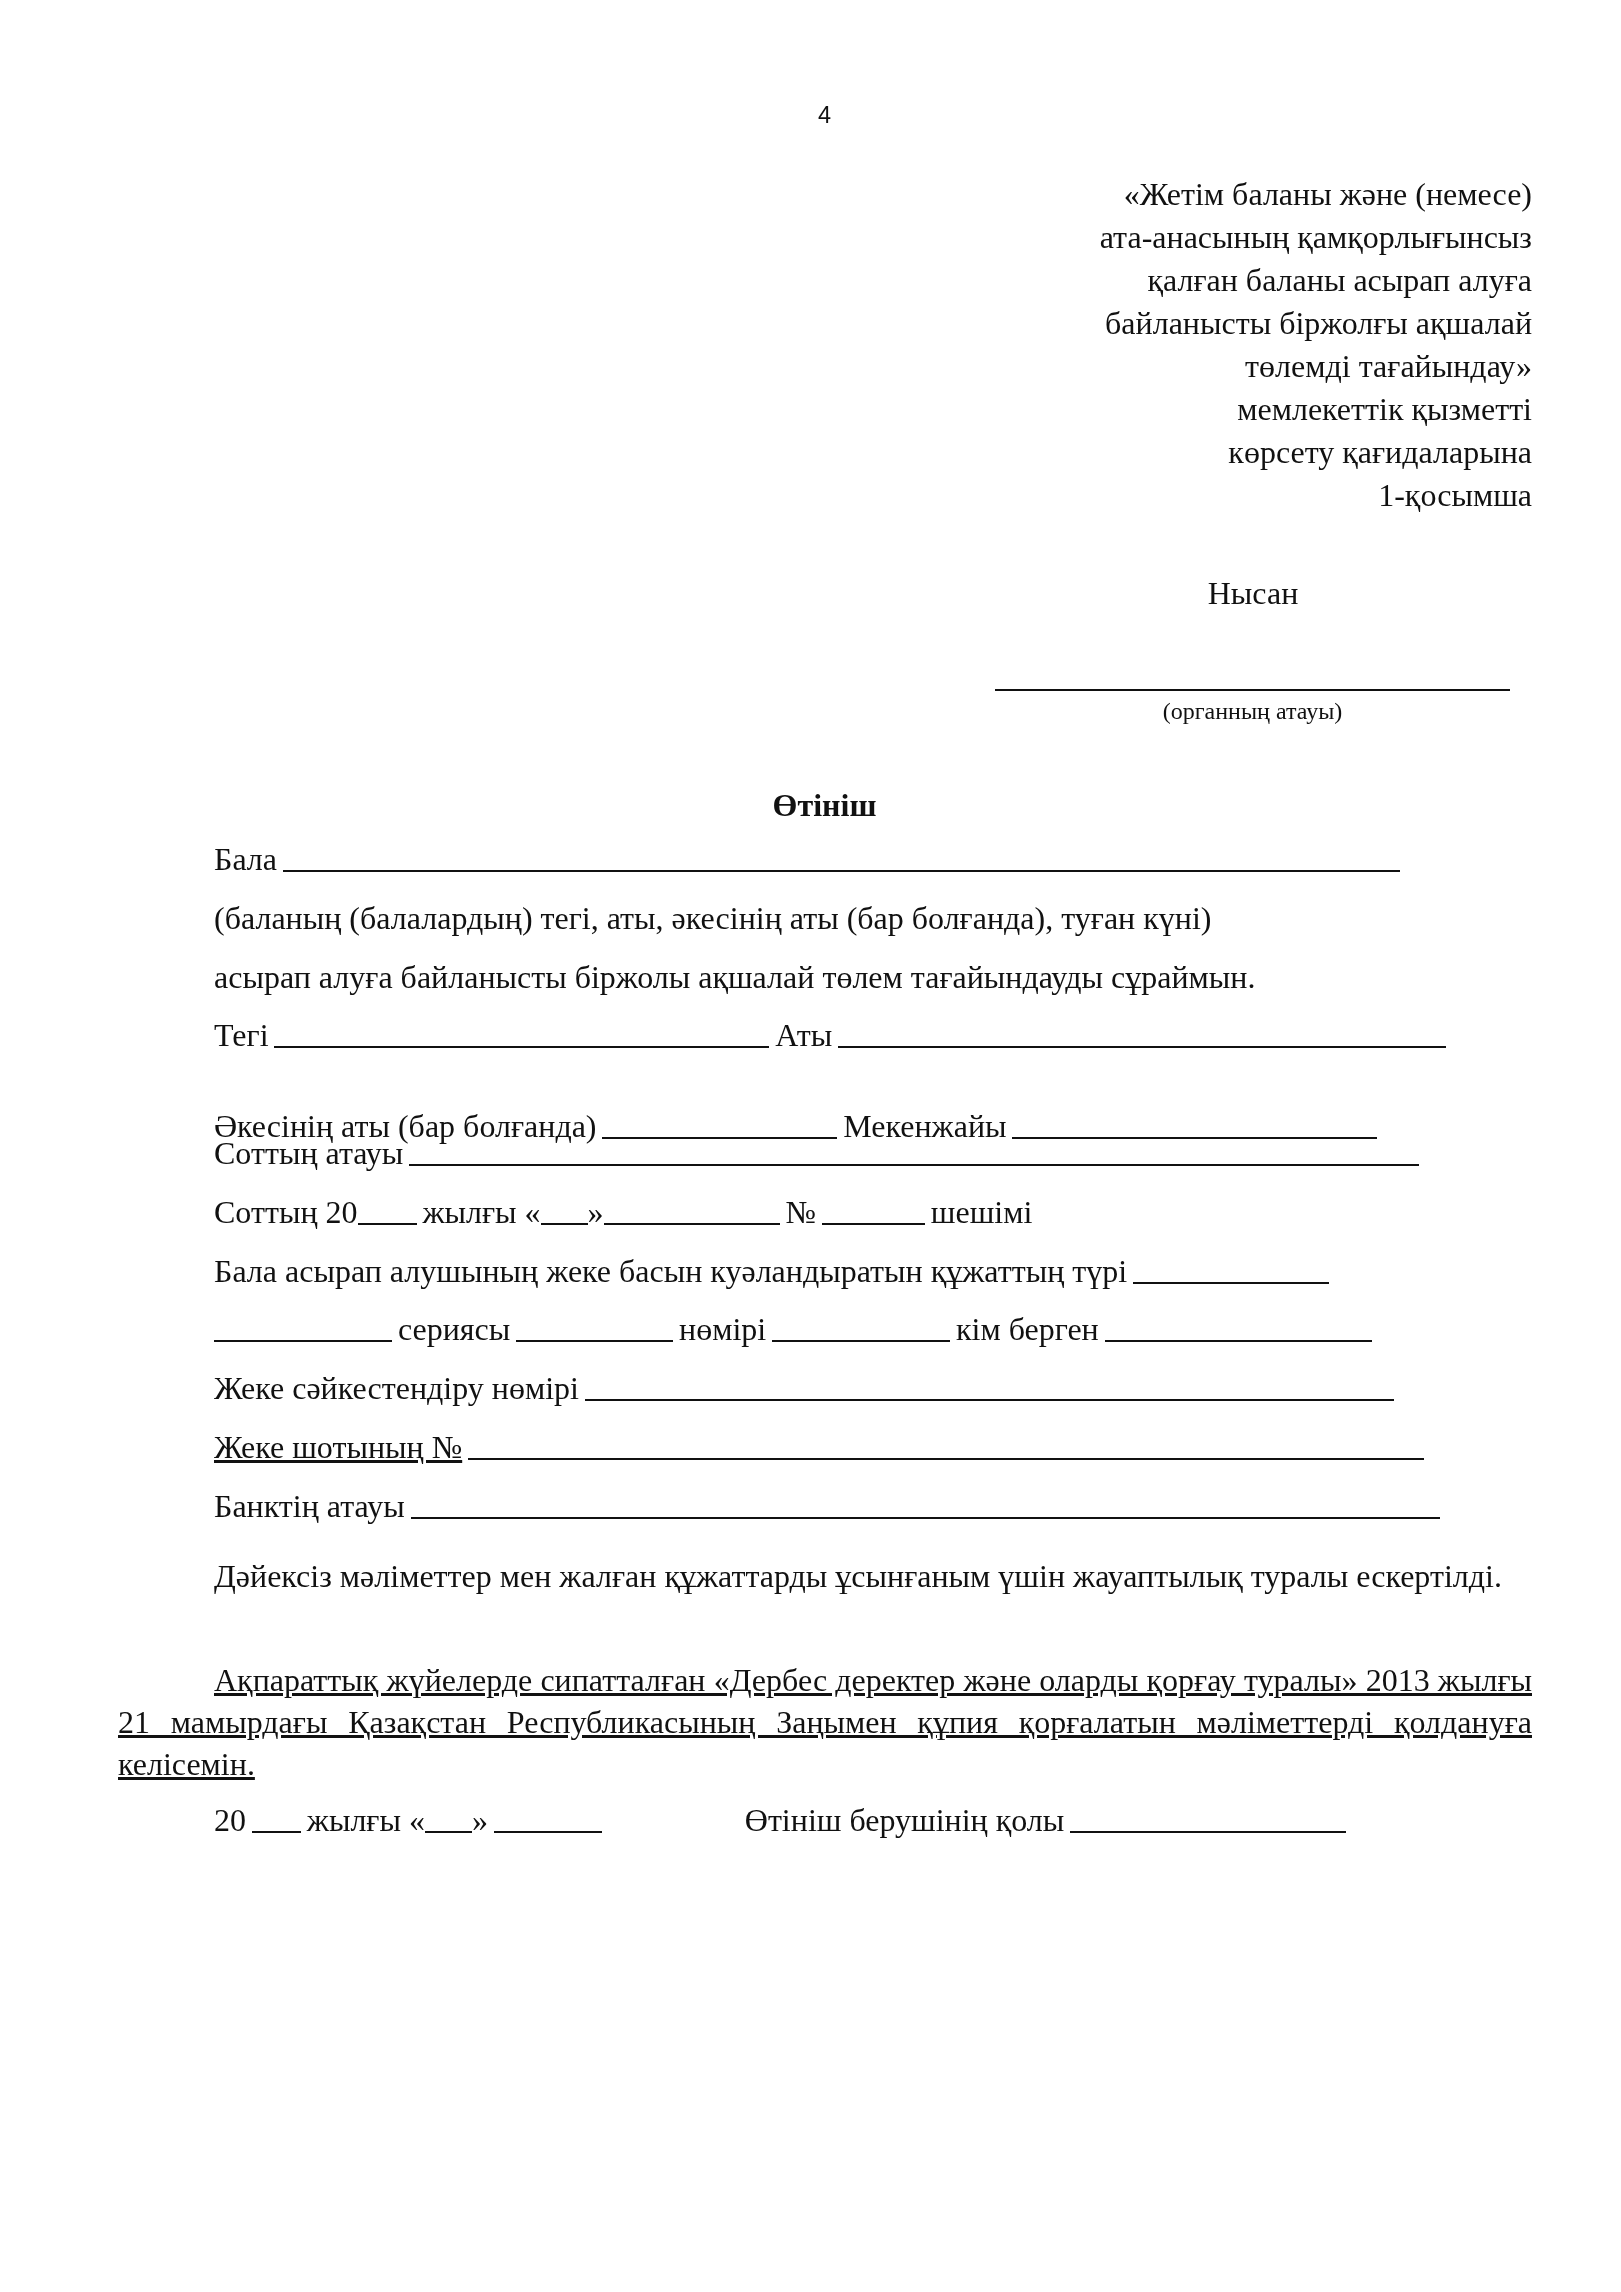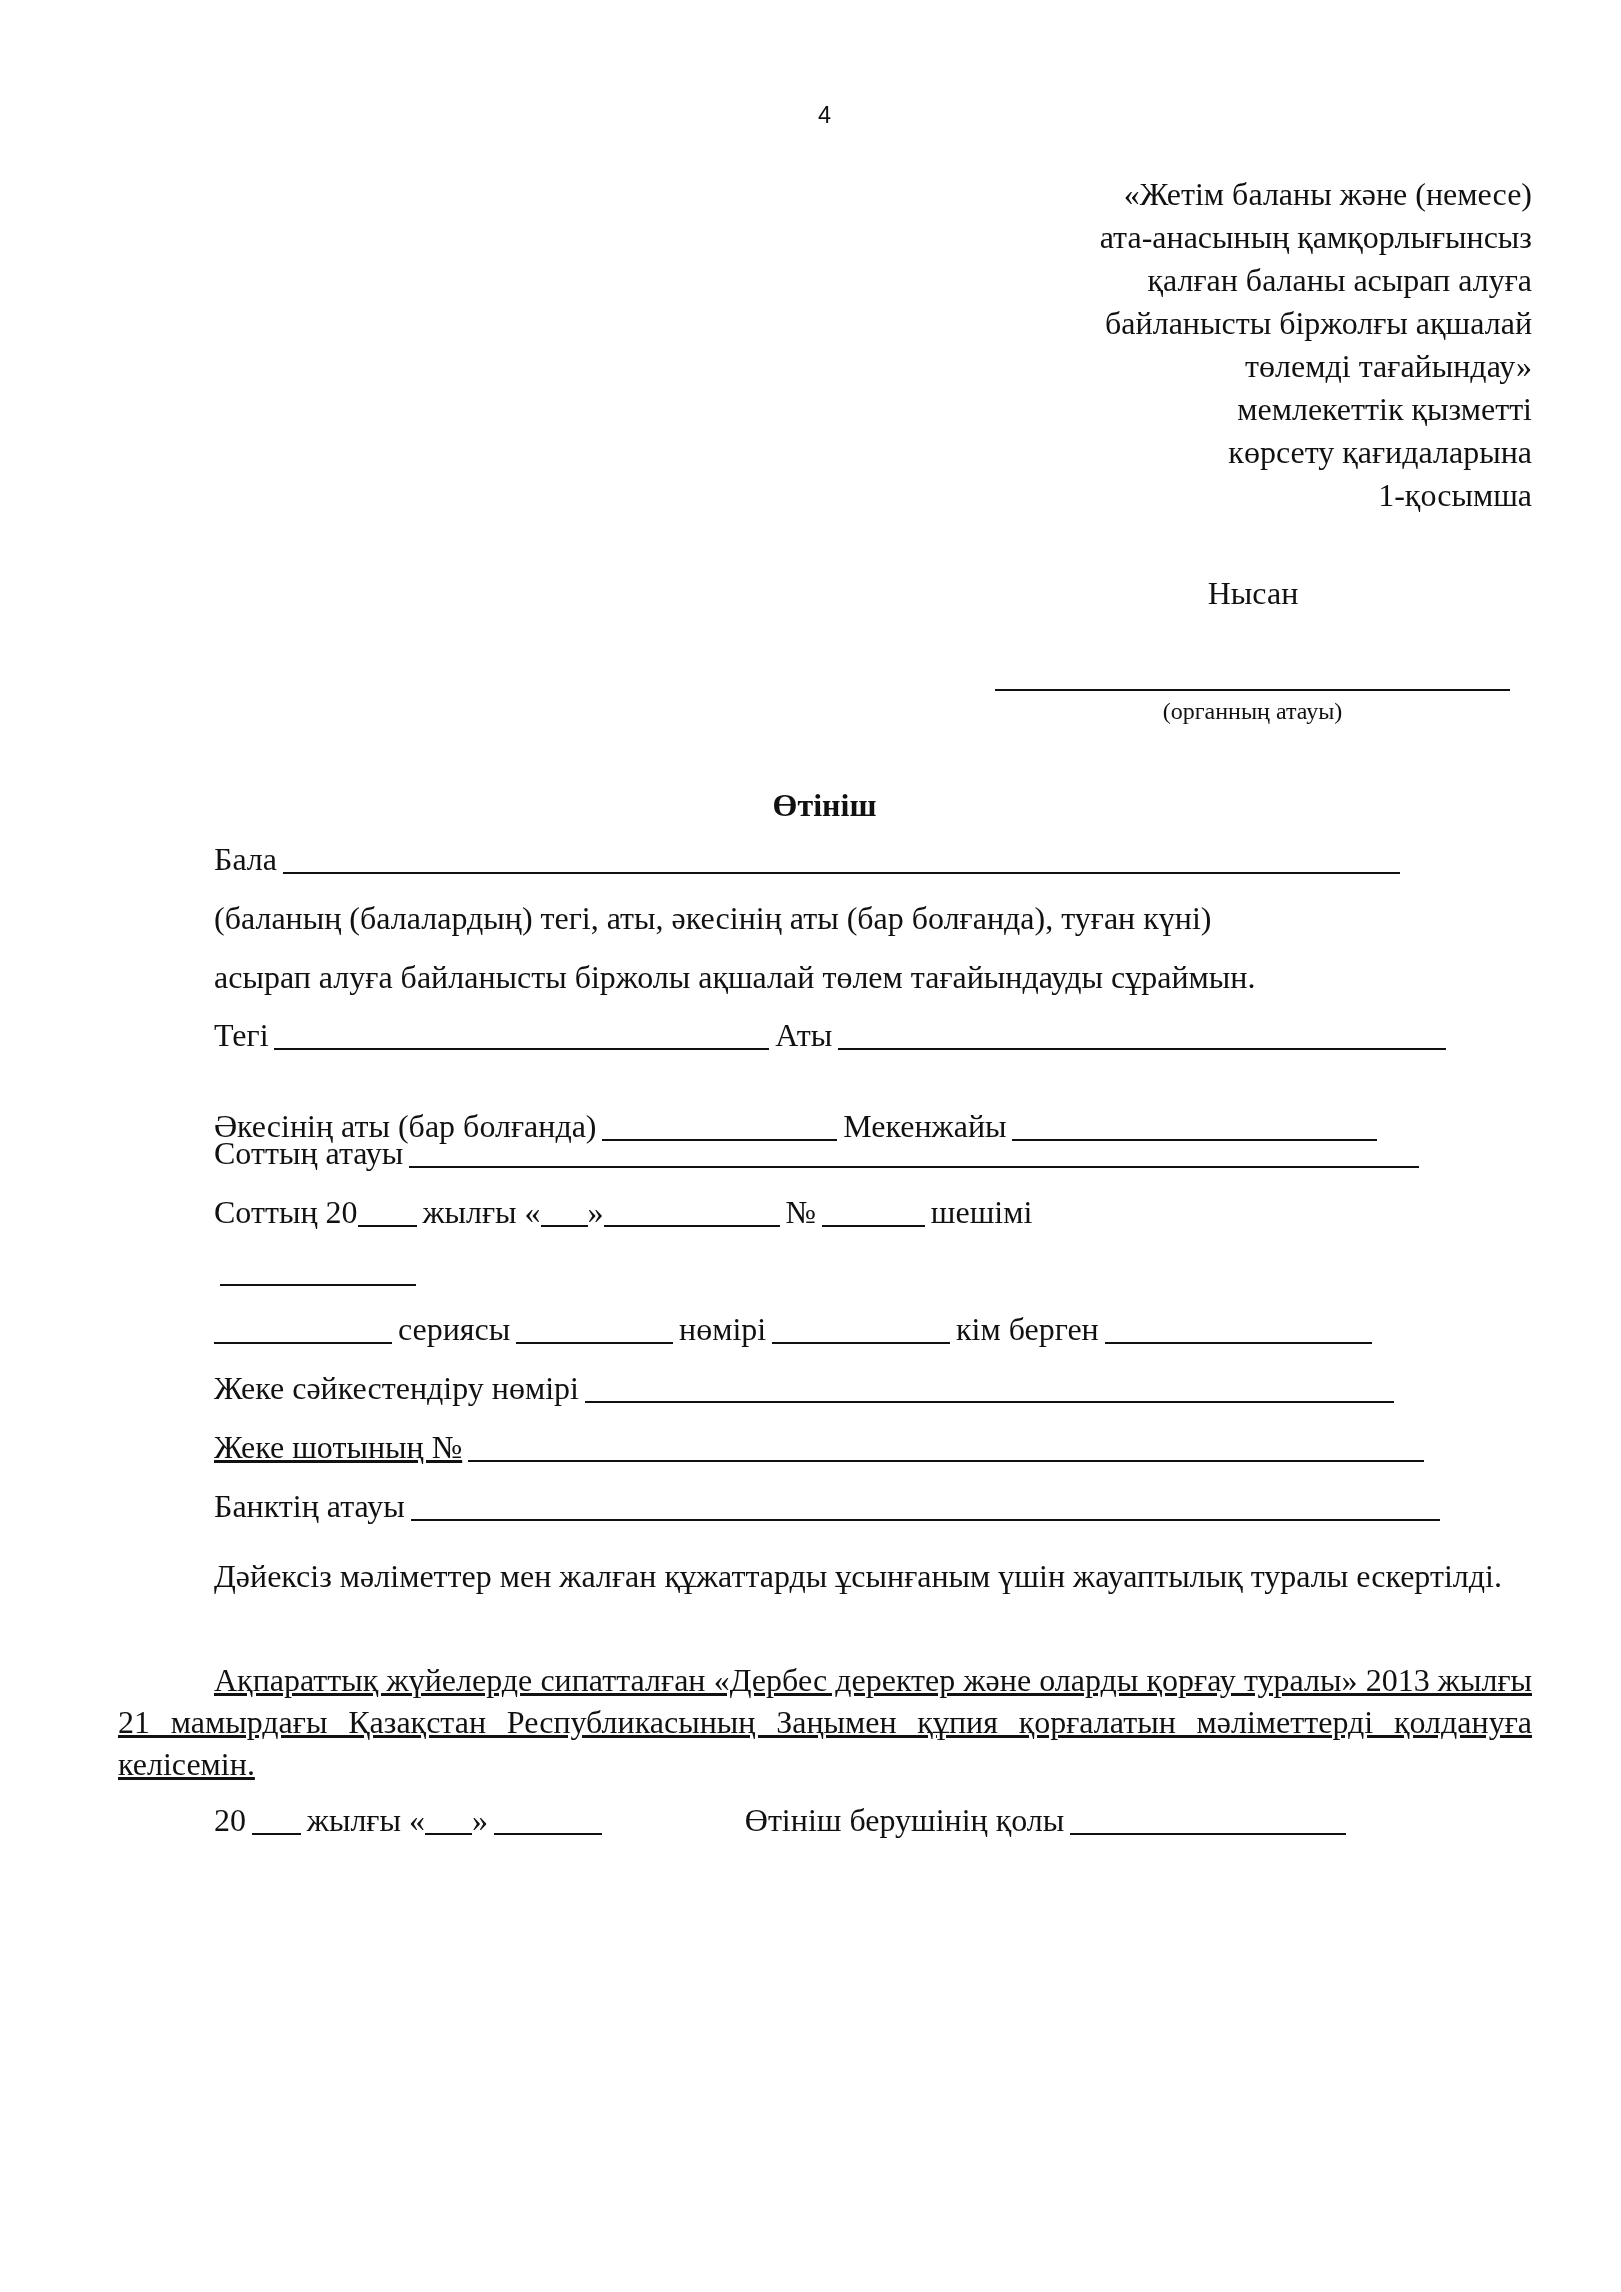--- a/index.html
+++ b/index.html
@@ -6,21 +6,21 @@
   body { width:1621px; height:2293px; position:relative; overflow:hidden;
          font-family:"Liberation Serif", "DejaVu Serif", serif; color:#111; }
   .abs { position:absolute; white-space:nowrap; }
   .pagenum { left:0; width:1649px; top:102px; text-align:center; font-family:"Liberation Sans", sans-serif; font-size:23.5px; }
   .appendix { right:89px; top:173px; text-align:right; font-size:32px; line-height:43px; }
   .appendix div { white-space:nowrap; }
   .form-label { left:1155px; width:196px; top:563px; text-align:center; font-size:32px;margin-top:12px; }
   .org-line { left:995px; top:689px; width:515px; border-top:2px solid #111; }
   .org-caption { left:995px; width:515px; top:698px; text-align:center; font-size:24px; }
   .title { left:0; width:1649px; top:787px; text-align:center; font-size:32px; font-weight:bold; }
-  .row { position:absolute; left:214px; height:39px; font-size:32px; display:flex; align-items:center; white-space:nowrap; }
+  .row { position:absolute; left:214px; height:39px; font-size:32px; display:flex; align-items:flex-start; white-space:nowrap; }
   .row .lbl { padding-bottom:2px; }
   .blank { display:inline-block; border-bottom:2px solid #111; height:29px; margin:0 5.9px 3.9px 5.9px; }
   .blank.first { margin-left:0; }
   .para { position:absolute; left:118px; width:1414px; font-size:32px; line-height:42px; text-align:justify; text-align-last:left; }
   .para .indent { display:inline-block; width:96px; }
 </style>
 </head>
 <body>
 
 <div class="abs pagenum">4</div>
@@ -80,20 +80,21 @@
   <span class="lbl">жылғы «</span>
   <span class="blank first" style="width:47px; margin-right:0;"></span>
   <span class="lbl">»</span>
   <span class="blank first" style="width:176px;"></span>
   <span class="lbl">№</span>
   <span class="blank" style="width:103px;"></span>
   <span class="lbl">шешімі</span>
 </div>
 
 <div class="row" style="top:1253px;">
+  <span class="lbl">Бала асырап алушының жеке басын куәландыратын құжаттың түрі</span>
   <span class="blank" style="width:196px;"></span>
 </div>
 
 <div class="row" style="top:1311px;">
   <span class="blank first" style="width:178px;"></span>
   <span class="lbl">сериясы</span>
   <span class="blank" style="width:157px;"></span>
   <span class="lbl">нөмірі</span>
   <span class="blank" style="width:178px;"></span>
   <span class="lbl">кім берген</span>

